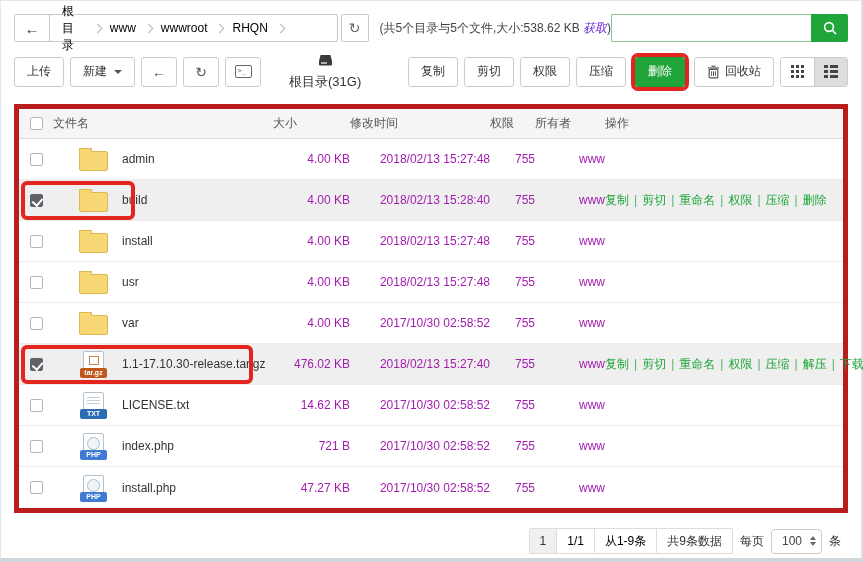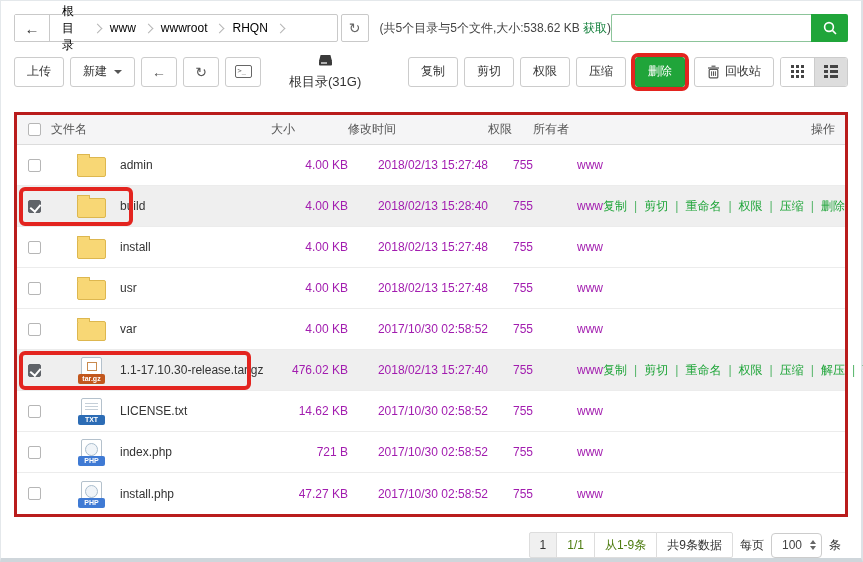--- a/index.html
+++ b/index.html
@@ -13,21 +13,21 @@
   .crumb-box { display:flex; align-items:stretch; height:28px; border:1px solid #c9c9c9; border-radius:2px; background:#fff; }
   .back-btn { width:37px; border:none; border-right:1px solid #c9c9c9; background:#fff; color:#333;
               font-size:15px; display:flex; align-items:center; justify-content:center; padding:0; cursor:pointer; }
   .crumbs { display:flex; align-items:center; padding:0 46px 0 10px; }
   .crumb { margin:0 2px; color:#000000; cursor:pointer; }
   .chev { width:7px; height:7px; border-top:1px solid #b5b5b5; border-right:1px solid #b5b5b5;
           transform:rotate(45deg); margin:0 7px; flex:none; }
   .refresh-btn { width:29px; height:28px; border:1px solid #c9c9c9; border-radius:2px; background:#fff;
                  margin-left:3px; color:#666; font-size:14px; display:flex; align-items:center; justify-content:center; padding:0; cursor:pointer; }
   .summary { margin-left:11px; color:#444; white-space:nowrap; }
-  .green-link { color:#15803d; text-decoration:none; cursor:pointer; }
+  .green-link { color:#6d28d9; text-decoration:none; cursor:pointer;font-style:italic; }
   .search { margin-left:auto; display:flex; height:28px; }
   .search input { width:200px; border:1px solid #8cc49a; border-right:none; border-radius:2px 0 0 2px;
                   padding:0 8px; outline:none; font:inherit; }
   .search-btn { width:37px; border:none; background:#20a53a; border-radius:0 2px 2px 0;
                 display:flex; align-items:center; justify-content:center; cursor:pointer; }
 
   
   .toolbar { display:flex; align-items:center; margin:14px 13px 0; height:31px; }
   .btn { height:30px; padding:0 12px; border:1px solid #ccc; border-radius:3px; background:#fff; color:#333;
          font:inherit; display:inline-flex; align-items:center; gap:5px; cursor:pointer; margin-right:6px; }
@@ -40,35 +40,35 @@
   .right-tools { margin-left:auto; display:flex; align-items:center; }
   .btn-green { background:#20a53a; border-color:#1e9c37; color:#fff; margin:0; }
   .red-ring { display:inline-flex; border:4px solid #e3241f; border-radius:7px; margin:-5px 5px -5px -1px; background:transparent; }
   .toggle-group { display:flex; height:30px; border:1px solid #ccc; border-radius:3px; overflow:hidden; }
   .toggle-group button { width:33px; border:none; background:#fff; display:flex; align-items:center;
                          justify-content:center; padding:0; cursor:pointer; }
   .toggle-group button + button { border-left:1px solid #ccc; }
   .toggle-group button.active { background:#dddddd; }
 
   
-  .table { margin:25px 13px 0; border:3px solid #b91c1c; }
+  .table { margin:17px 13px 0; border:5px solid #b91c1c; }
   .thead, .row { display:grid; grid-template-columns:34px 220px 77px 140px 45px 70px 1fr; align-items:center; }
   .thead { height:30px; background:#f5f5f6; border-bottom:1px solid #dcdcdc; color:#555; }
   .row { height:41px; border-bottom:1px solid #ececec; background:#fff; position:relative; }
   .row:last-child { border-bottom:none; }
   .row.checked { background:#efefef; }
   .cb { width:13px; height:13px; border:1px solid #b6b6b6; border-radius:2px; background:#fff; margin:0 auto;
         display:block; position:relative; cursor:pointer; }
   .cb.on { background:#5f6368; border-color:#5f6368; }
   .cb.on::after { content:''; position:absolute; left:3px; top:1px; width:5px; height:8px;
                   border-right:2px solid #fff; border-bottom:2px solid #fff; transform:rotate(40deg); }
   .c-name { display:flex; align-items:center;padding-left:26px; }
   .fname { color:#333; cursor:pointer; white-space:nowrap; }
   .c-size, .c-time, .c-perm, .c-owner { color:#a21caf; white-space:nowrap;text-align:right; }
-  .c-actions { text-align:right; padding-right:10px; white-space:nowrap;font-family:Liberation Mono, monospace; }
+  .c-actions { padding-right:10px; white-space:nowrap; }
   .act { color:#20a53a; cursor:pointer; text-decoration:none; }
   .sep { color:#51b365; font-style:normal; margin:0 5px; }
   .row-ring { position:absolute; left:2px; top:1px; height:39px; border:4px solid #e3241f; border-radius:6px; pointer-events:none; }
 
   
   .file-icon { width:30px; height:28px; position:relative; margin-right:13px; flex:none; }
   .file-icon i { display:block; }
   .icon-folder .folder { position:absolute; left:0; top:6px; width:29px; height:20px; background:#f8d775;
                          border:1px solid #ddb74f; border-radius:2px; }
   .icon-folder .folder::before { content:''; position:absolute; left:-1px; top:-4px; width:11px; height:3px;
@@ -85,21 +85,21 @@
   .icon-php .page::before { content:''; position:absolute; left:3px; top:3px; width:11px; height:11px;
       border:1px solid #a8bccd; border-radius:50%; background:#f0f4f8; }
   .icon-targz .page::before { content:''; position:absolute; left:5px; top:4px; width:8px; height:7px; border:1px solid #c98a4e; }
 
   
   .pagination { display:flex; justify-content:flex-end; align-items:center; margin:15px 13px 0; }
   .pg-group { display:flex; }
   .pg-cell { border:1px solid #ddd; margin-left:-1px; height:26px; line-height:24px; padding:0 10px; background:#fff; color:#333; }
   .pg-cell.first { margin-left:0; background:#f0f0f0; border-radius:2px 0 0 2px; }
   .pg-cell.last { border-radius:0 2px 2px 0; }
-  .pg-cell.green { color:#4d7c0f; }
+  .pg-cell.green { color:#000000; }
   .pg-label { margin:0 7px; color:#333; }
   .pg-select { display:flex; align-items:center; height:25px; border:1px solid #ccc; border-radius:4px;
                padding:0 5px 0 10px; gap:8px; cursor:pointer; background:#fff; }
   .stepper { display:flex; flex-direction:column; gap:2px; }
   .stepper i { width:0; height:0; border-left:3.5px solid transparent; border-right:3.5px solid transparent; }
   .stepper .up { border-bottom:4px solid #666; }
   .stepper .dn { border-top:4px solid #666; }
 </style>
 </head>
 <body>

